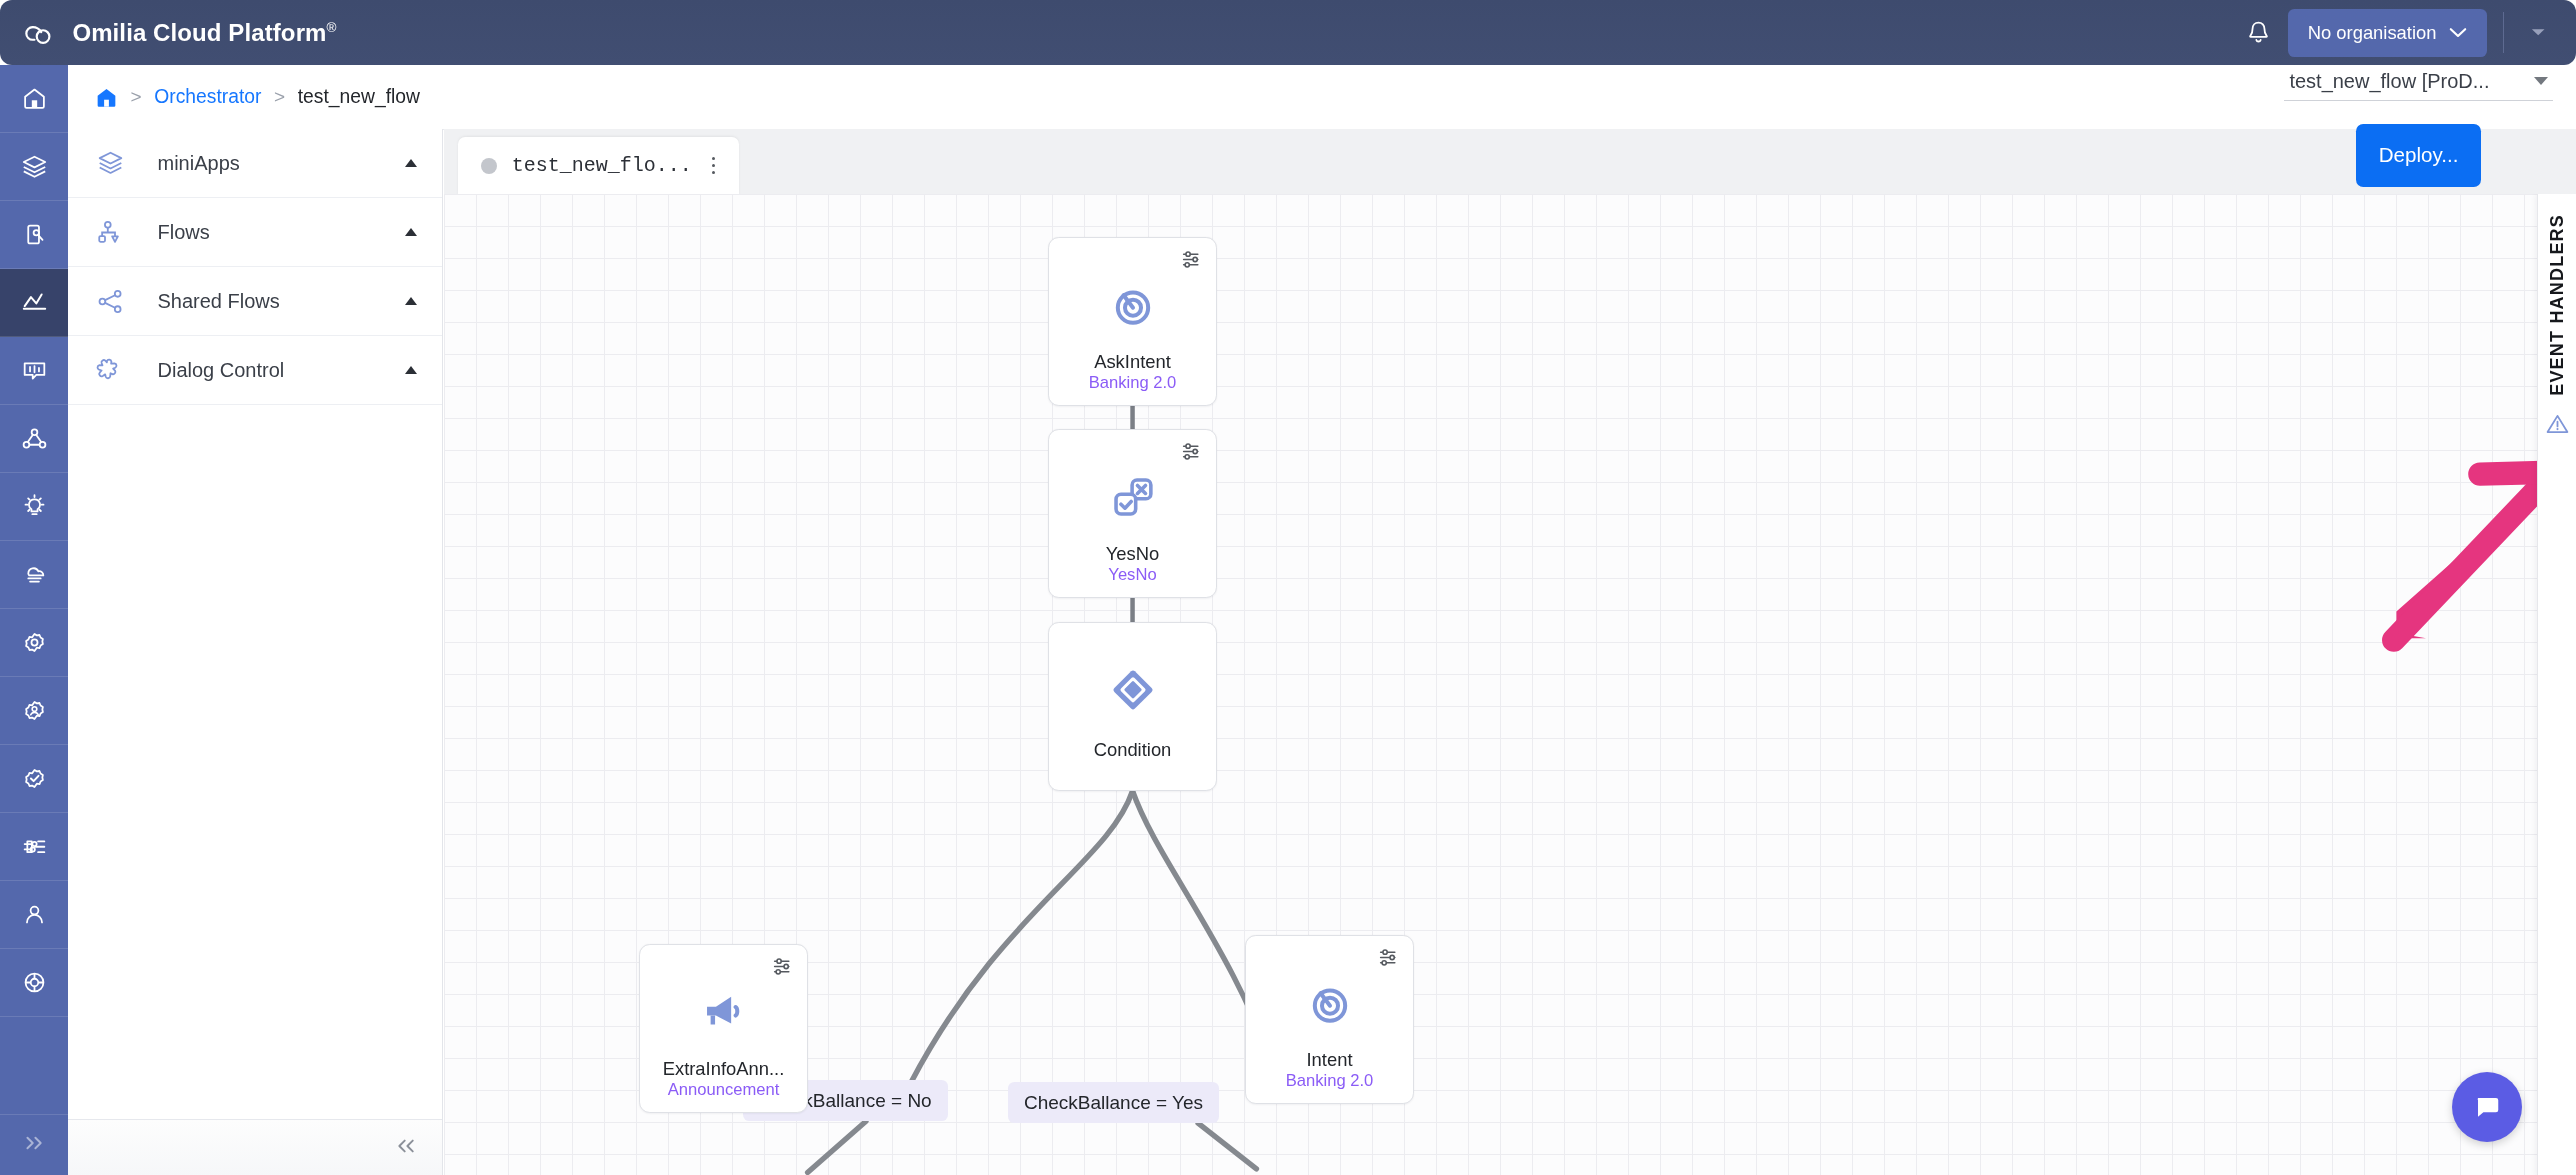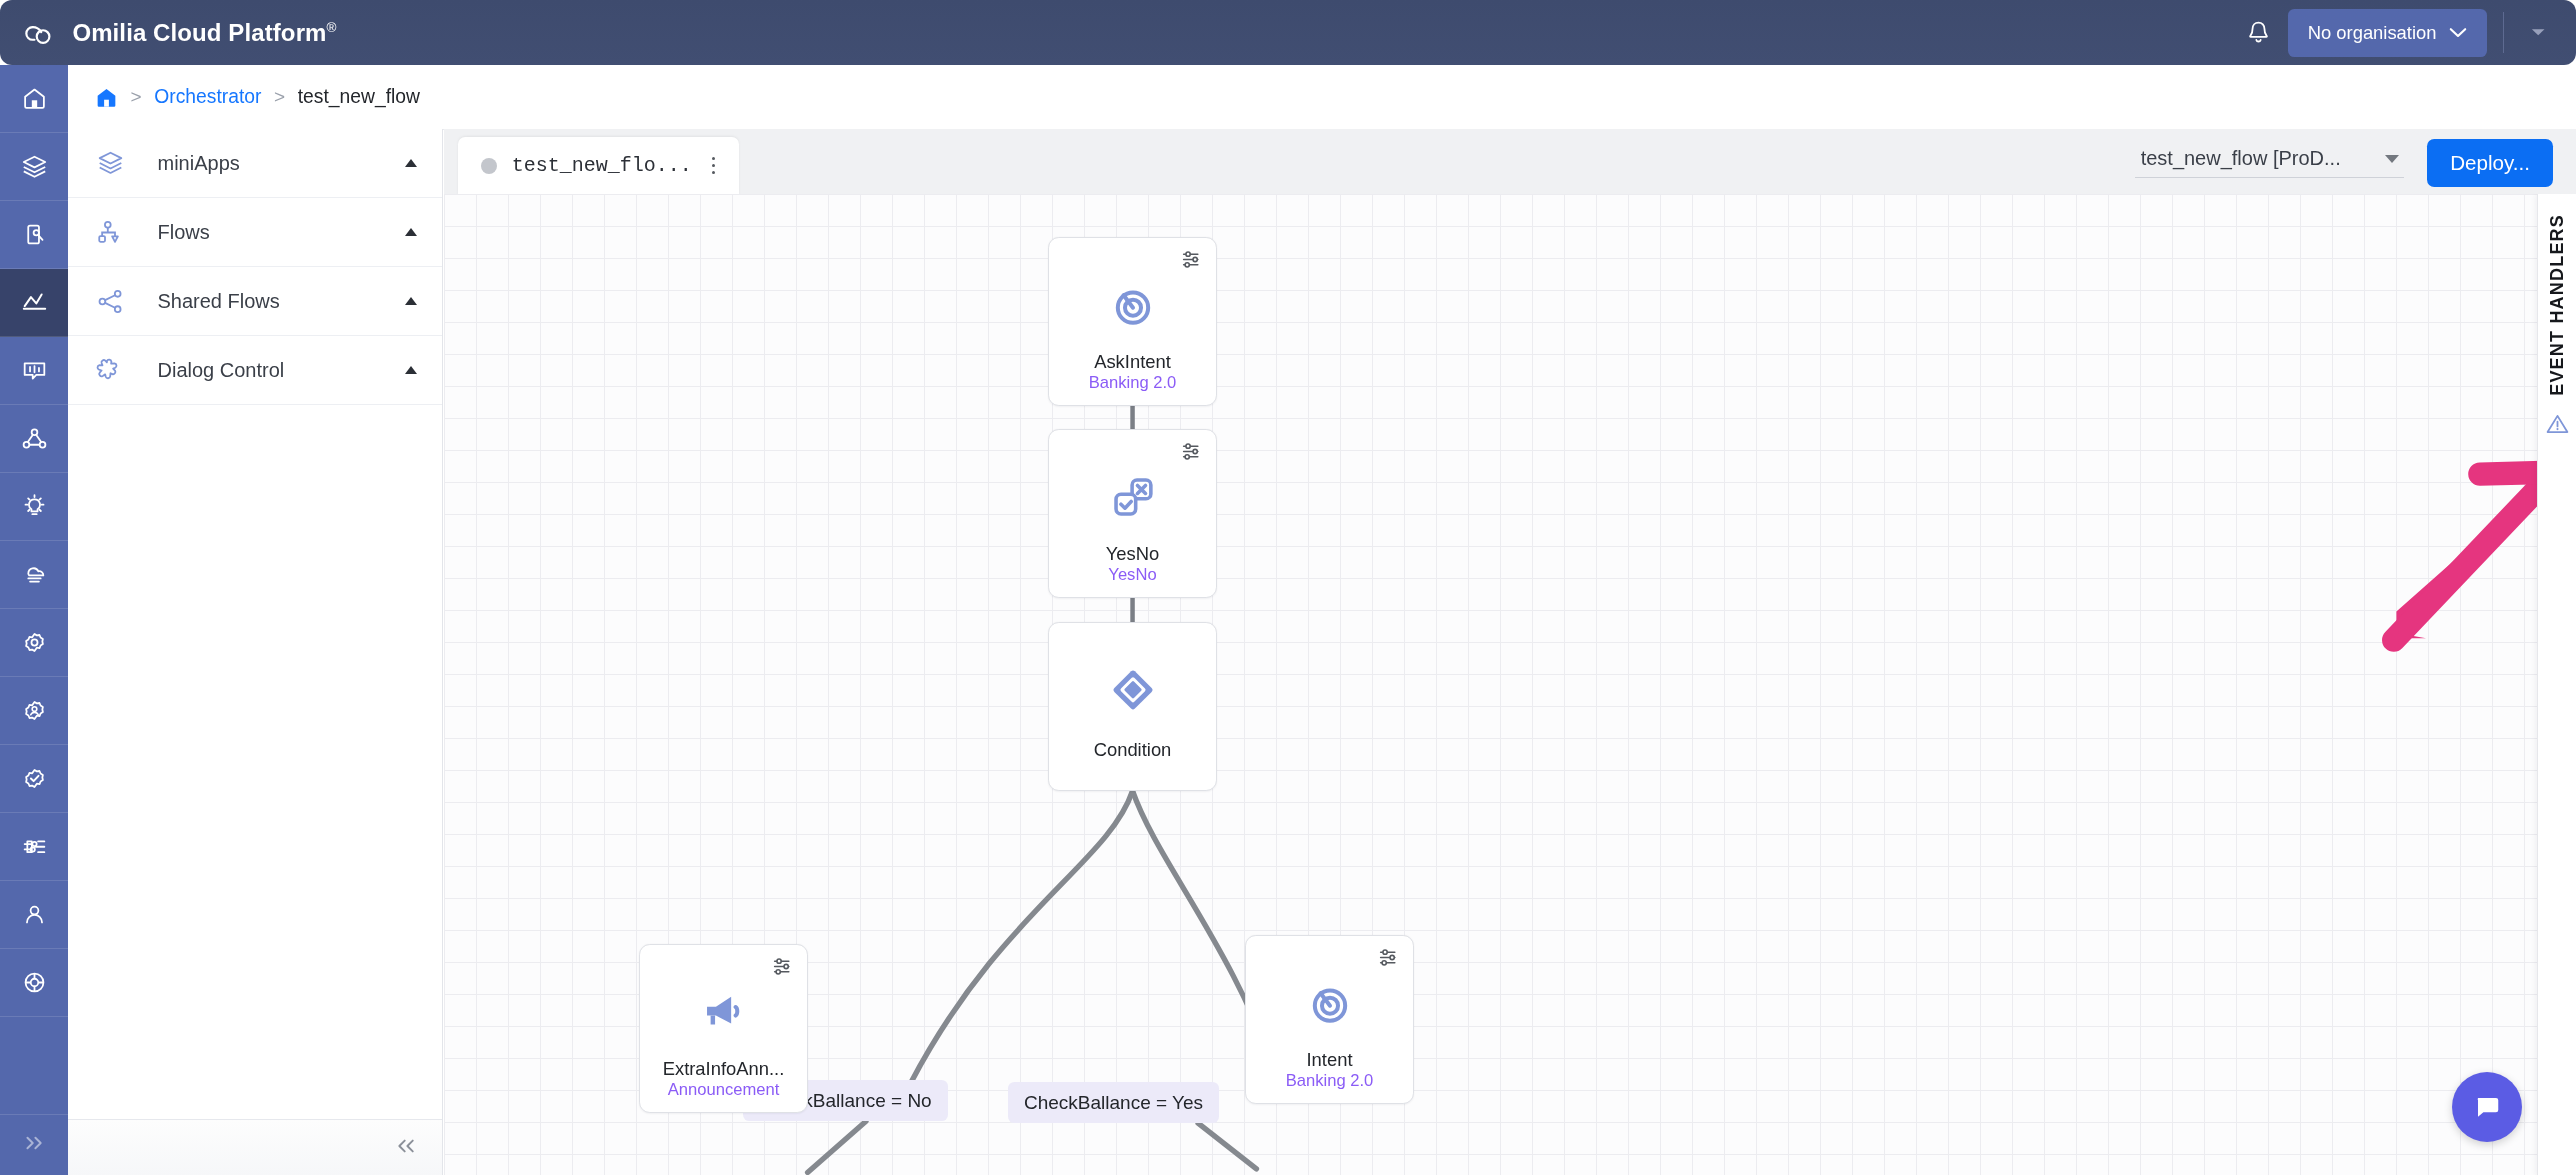--- a/index.html
+++ b/index.html
@@ -100,33 +100,34 @@
   }
   .tab-dot{ width:16px;height:16px;border-radius:50%; background:#c3c6cc;}
   .tab-label{ font-size:20px; color:#2c3037; white-space:nowrap;}
   .tab-kebab{
     display:flex; flex-direction:column; gap:3.6px; padding:3.6px 5.4px; cursor:pointer;
   }
   .tab-kebab i{ width:3.6px;height:3.6px;border-radius:50%;background:#55595f; display:block;}
   .tabstrip-right{
     margin-left:auto; display:flex; align-items:center; gap:23px;
     padding:0 23px 7.2px 0;
+    flex-direction:column;
   }
   .env-select{
     display:flex; align-items:center; gap:23px; border-bottom:0.9px solid #cfd2d8;
     padding:0 5.4px 7.2px 5.4px; cursor:pointer; min-width:269px;
   }
   .env-label{ font-size:20px; color:#3a3f48; white-space:nowrap;}
   .env-caret{
     width:0;height:0;border-left:7.2px solid transparent;border-right:7.2px solid transparent;
     border-top:8px solid #73787f; margin-left:auto;
   }
   .deploy-btn{
     background:#0b6ef3; color:#fff; font-size:20.6px; border:none; border-radius:7.2px;
-    height:48px; padding:0 23px; cursor:pointer; white-space:nowrap;
+    height:63px; padding:0 23px; cursor:pointer; white-space:nowrap;
   }
 
   
   .canvas{
     position:absolute; left:444px; top:194px; width:2132px; height:982px;
     background-color:#fcfcfd;
     background-image:
       linear-gradient(to right,#ececf0 0.9px,transparent 0.9px),
       linear-gradient(to bottom,#ececf0 0.9px,transparent 0.9px);
     background-size:32px 32px;

